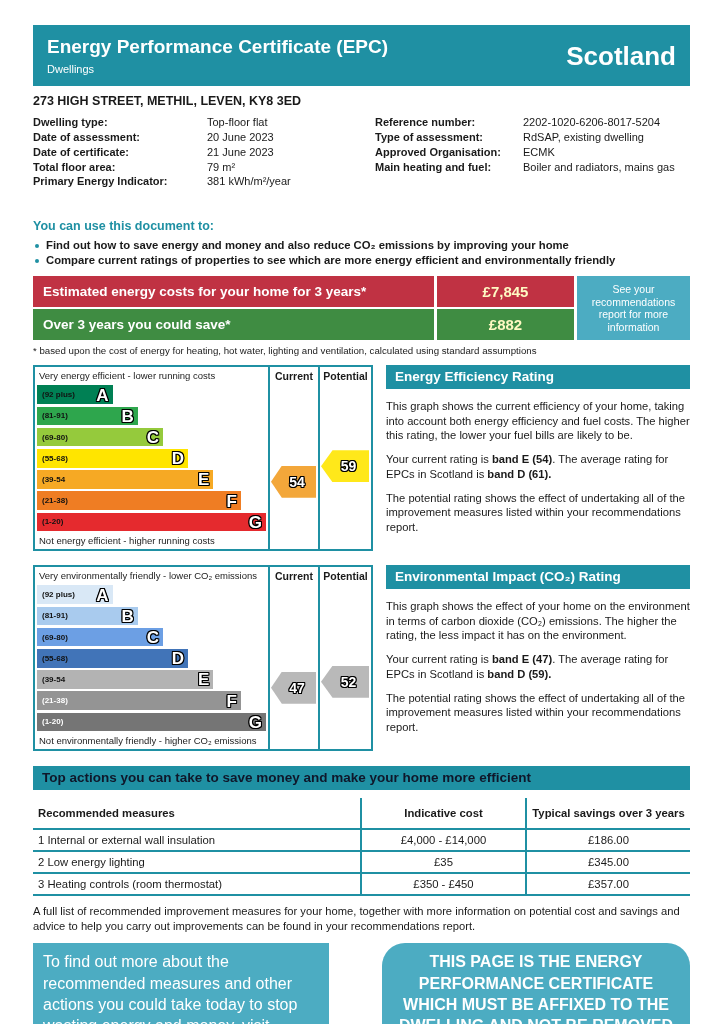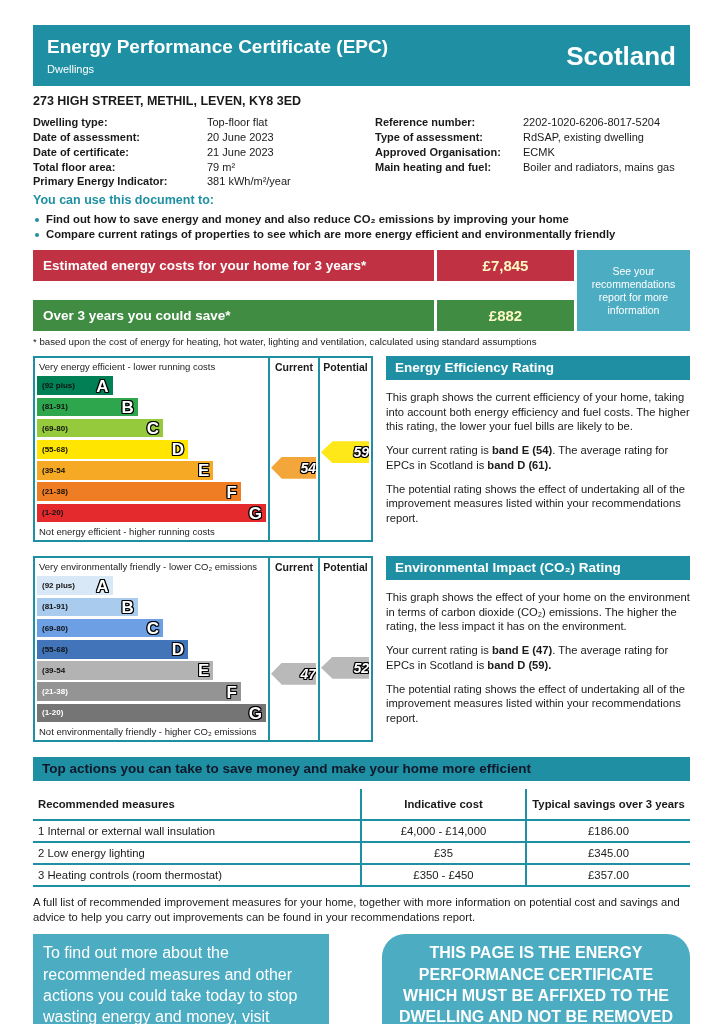--- a/index.html
+++ b/index.html
@@ -25,28 +25,28 @@
   .address{font-size:12.5px;font-weight:bold;margin-top:8px;}
 
   
   .details{display:flex;margin-top:8px;font-size:11px;line-height:1.26;}
   .dcol{display:grid;row-gap:1px;align-content:start;}
   .dcol.left{width:342px;grid-template-columns:174px 1fr;}
   .dcol.right{flex:1;grid-template-columns:148px 1fr;}
   .dlabel{font-weight:bold;}
 
   
-  .usage-heading{color:var(--teal);font-weight:bold;font-size:12.5px;margin-top:4px;}
+  .usage-heading{color:var(--teal);font-weight:bold;font-size:12.5px;margin-top:30px;}
   .usage-list{margin:6px 0 0 0;padding:0;list-style:none;}
   .usage-list li{font-size:11.3px;font-weight:bold;padding-left:13px;position:relative;margin-top:3px;}
   .usage-list li::before{content:"";position:absolute;left:2px;top:5px;width:4px;height:4px;border-radius:50%;background:var(--teal);}
 
   
   .costs{display:flex;gap:3px;margin-top:10px;}
-  .cost-left{flex:1;display:flex;flex-direction:column;gap:19px;}
+  .cost-left{flex:1;display:flex;flex-direction:column;gap:2px;}
   .cost-row{display:flex;gap:3px;height:31px;}
   .cost-label{flex:1;color:#fff;font-weight:bold;font-size:13.5px;display:flex;align-items:center;padding-left:10px;}
   .cost-value{width:137px;color:#fef9c3;font-weight:bold;font-size:15px;display:flex;align-items:center;justify-content:center;}
   .cost-note{width:113px;background:var(--tealLight);color:#fff;font-size:10.5px;line-height:1.22;text-align:center;display:flex;align-items:center;justify-content:center;padding:3px 1px;}
   .footnote{font-size:9.7px;margin-top:5px;}
 
   
   .section{display:flex;gap:13px;margin-top:9px;}
   .section + .section{margin-top:14px;}
   .chart-box{width:340px;min-width:340px;border:2px solid var(--teal);display:flex;height:186px;}
@@ -56,22 +56,22 @@
   .band-row{height:21.5px;display:flex;align-items:center;}
   .band{height:18.5px;display:flex;align-items:center;position:relative;padding-left:5px;}
   .band-range{font-size:8px;font-weight:bold;white-space:nowrap;}
   .band-letter{position:absolute;right:4px;top:49%;transform:translateY(-50%);font-size:17px;font-weight:bold;line-height:1;}
   .outline{color:#fff;text-shadow:-1px -1px 0 #000,1px -1px 0 #000,-1px 1px 0 #000,1px 1px 0 #000,-1px 0 0 #000,1px 0 0 #000,0 -1px 0 #000,0 1px 0 #000;}
   .rate-col{border-left:2px solid var(--teal);display:flex;flex-direction:column;}
   .rate-col.cur{width:50px;}
   .rate-col.pot{width:53px;}
   .rate-head{height:17px;font-size:10.5px;font-weight:bold;text-align:center;padding-top:3px;}
   .arrow-zone{position:relative;flex:1;}
-  .arrow{position:absolute;left:1px;right:2px;height:22px;display:flex;align-items:center;justify-content:flex-end;padding-left:7px;
-         clip-path:polygon(0% 50%,24% 0%,100% 0%,100% 100%,24% 100%);font-style:italic;}
+  .arrow{position:absolute;left:1px;right:2px;height:32px;display:flex;align-items:center;justify-content:center;padding-left:7px;
+         clip-path:polygon(0% 50%,24% 0%,100% 0%,100% 100%,24% 100%);}
   .arrow-num{font-size:14px;font-weight:bold;line-height:1;}
   .info-col{flex:1;}
   .sec-title{background:var(--teal);color:#fff;font-weight:bold;font-size:13.5px;padding:4px 9px;height:24px;}
   .info-col p{font-size:11.2px;line-height:1.28;margin:10px 0 0 0;}
 
   
   .actions-title{background:var(--teal);color:#0f172a;font-weight:bold;font-size:13.5px;padding:4px 9px;height:24px;margin-top:15px;}
   .actions-table{display:grid;grid-template-columns:1fr 165px 165px;margin-top:8px;border-bottom:2px solid var(--teal);font-size:11.3px;}
   .at-cell{padding:4px 5px;display:flex;align-items:center;}
   .at-cell.c{justify-content:center;text-align:center;}

